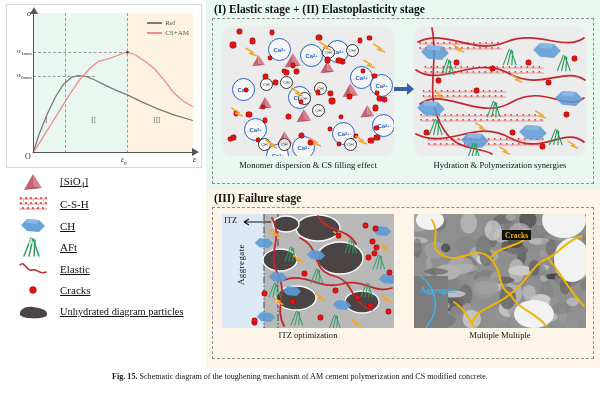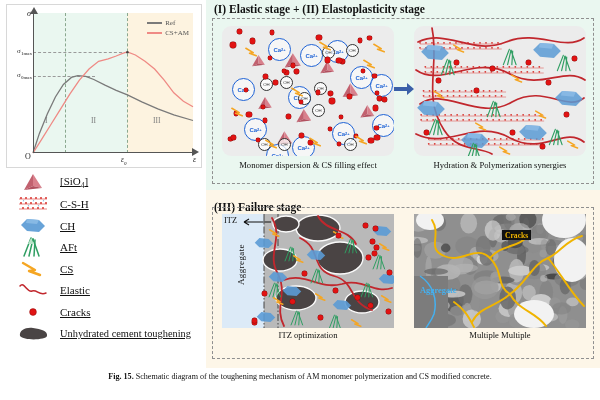--- a/index.html
+++ b/index.html
@@ -221,28 +221,20 @@
                 <line x1="9" y1="19" x2="13" y2="2"></line>
               <line x1="14" y1="19" x2="15" y2="3"></line>
                 <line x1="19" y1="19" x2="13" y2="2"></line>
             </g>
             <polygon points="11,1 8,7 14,7" fill="#b8e3c8"></polygon>
           </svg>
         </span>
         <span class="sym-txt">AFt</span>
       </div>
 
-      <div class="sym-row">
-        <span class="sym-ico">
-          <svg width="26" height="18" viewBox="0 0 26 18">
-            <path d="M3,3 L15,10 L9,11 L20,15" stroke="#f5a623" stroke-width="2.4" fill="none" stroke-linejoin="round" stroke-linecap="round"></path>
-          </svg>
-        </span>
-        <span class="sym-txt">CS</span>
-      </div>
 
       <div class="sym-row">
         <span class="sym-ico">
           <svg width="30" height="16" viewBox="0 0 30 16">
             <path d="M2,4 C6,-1 9,11 14,9 C19,7 21,14 28,11" stroke="#c1272d" stroke-width="1.5" fill="none" stroke-linecap="round"></path>
           </svg>
         </span>
         <span class="sym-txt">Elastic</span>
       </div>
 
@@ -255,21 +247,21 @@
         <span class="sym-txt">Cracks</span>
       </div>
 
 
       <div class="sym-row wide">
         <span class="sym-ico">
           <svg width="34" height="16" viewBox="0 0 34 16">
             <path d="M4,11 C3,5 10,2 17,3 C25,4 32,6 31,11 C30,15 8,16 4,11 Z" fill="#4a4444"></path>
           </svg>
         </span>
-        <span class="sym-txt">Unhydrated cement toughening</span>
+        <span class="sym-txt">Unhydrated diagram particles</span>
       </div>
     </div>
   </div>
 
   <div id="right-column">
 
     <div id="stage-12">
       <div class="sec-title" style="top:3px;">(I) Elastic stage + (II) Elastoplasticity stage</div>
       <div class="panel-frame" style="left:6px;top:18px;width:382px;height:166px;"></div>
 
@@ -724,21 +716,21 @@
         <svg width="20" height="14" viewBox="0 0 20 14">
           <path d="M0,5 L13,5 L13,1 L20,7 L13,13 L13,9 L0,9 Z" fill="#3a5fa8"></path>
         </svg>
       </div>
 
       <div class="cap" style="left:16px;top:160px;width:172px;">Monomer dispersion &amp; CS filling effect</div>
       <div class="cap" style="left:208px;top:160px;width:172px;">Hydration &amp; Polymerization synergies</div>
     </div>
 
     <div id="stage-3">
-      <div class="sec-title" style="top:11px;">(III) Failure stage</div>
+      <div class="sec-title" style="top:2px;">(III) Failure stage</div>
       <div class="panel-frame" style="left:6px;top:17px;width:382px;height:152px;"></div>
 
       <div class="card" id="card-itz" style="left:16px;top:24px;width:172px;height:114px;border-radius:0;background:#b9b9b9;">
         <div class="agg-strip" style="left:0;top:0;width:42px;height:114px;"></div>
         <svg width="172" height="114" style="position:absolute;left:0;top:0;">
           <line x1="42" y1="0" x2="42" y2="114" stroke="#444" stroke-width="1" stroke-dasharray="7,2,1.5,2"></line>
           <line x1="56" y1="0" x2="56" y2="114" stroke="#444" stroke-width="1" stroke-dasharray="7,2,1.5,2"></line>
         </svg>
         <div class="vtext" style="left:14px;top:30px;">Aggregate</div>
       <svg width="172" height="114" style="position:absolute;left:0;top:0;">
@@ -1019,15 +1011,15 @@
       <div class="crack-lbl" style="left:296px;top:40px;">Cracks</div>
       <div class="agg-lbl-blue" style="left:214px;top:96px;">Aggregate</div>
 
       <div class="cap" style="left:16px;top:140px;width:172px;">ITZ optimization</div>
       <div class="cap" style="left:208px;top:140px;width:172px;">Multiple Multiple</div>
     </div>
   </div>
 
   <div id="figure-caption">
     <b>Fig. 15.</b>
-    <span>Schematic diagram of the toughening mechanism of AM monomer polymerization and CS modified concrete.</span>
+    <span>Schematic diagram of the toughening mechanism of AM cement polymerization and CS modified concrete.</span>
   </div>
 </div>
 
 </body></html>

